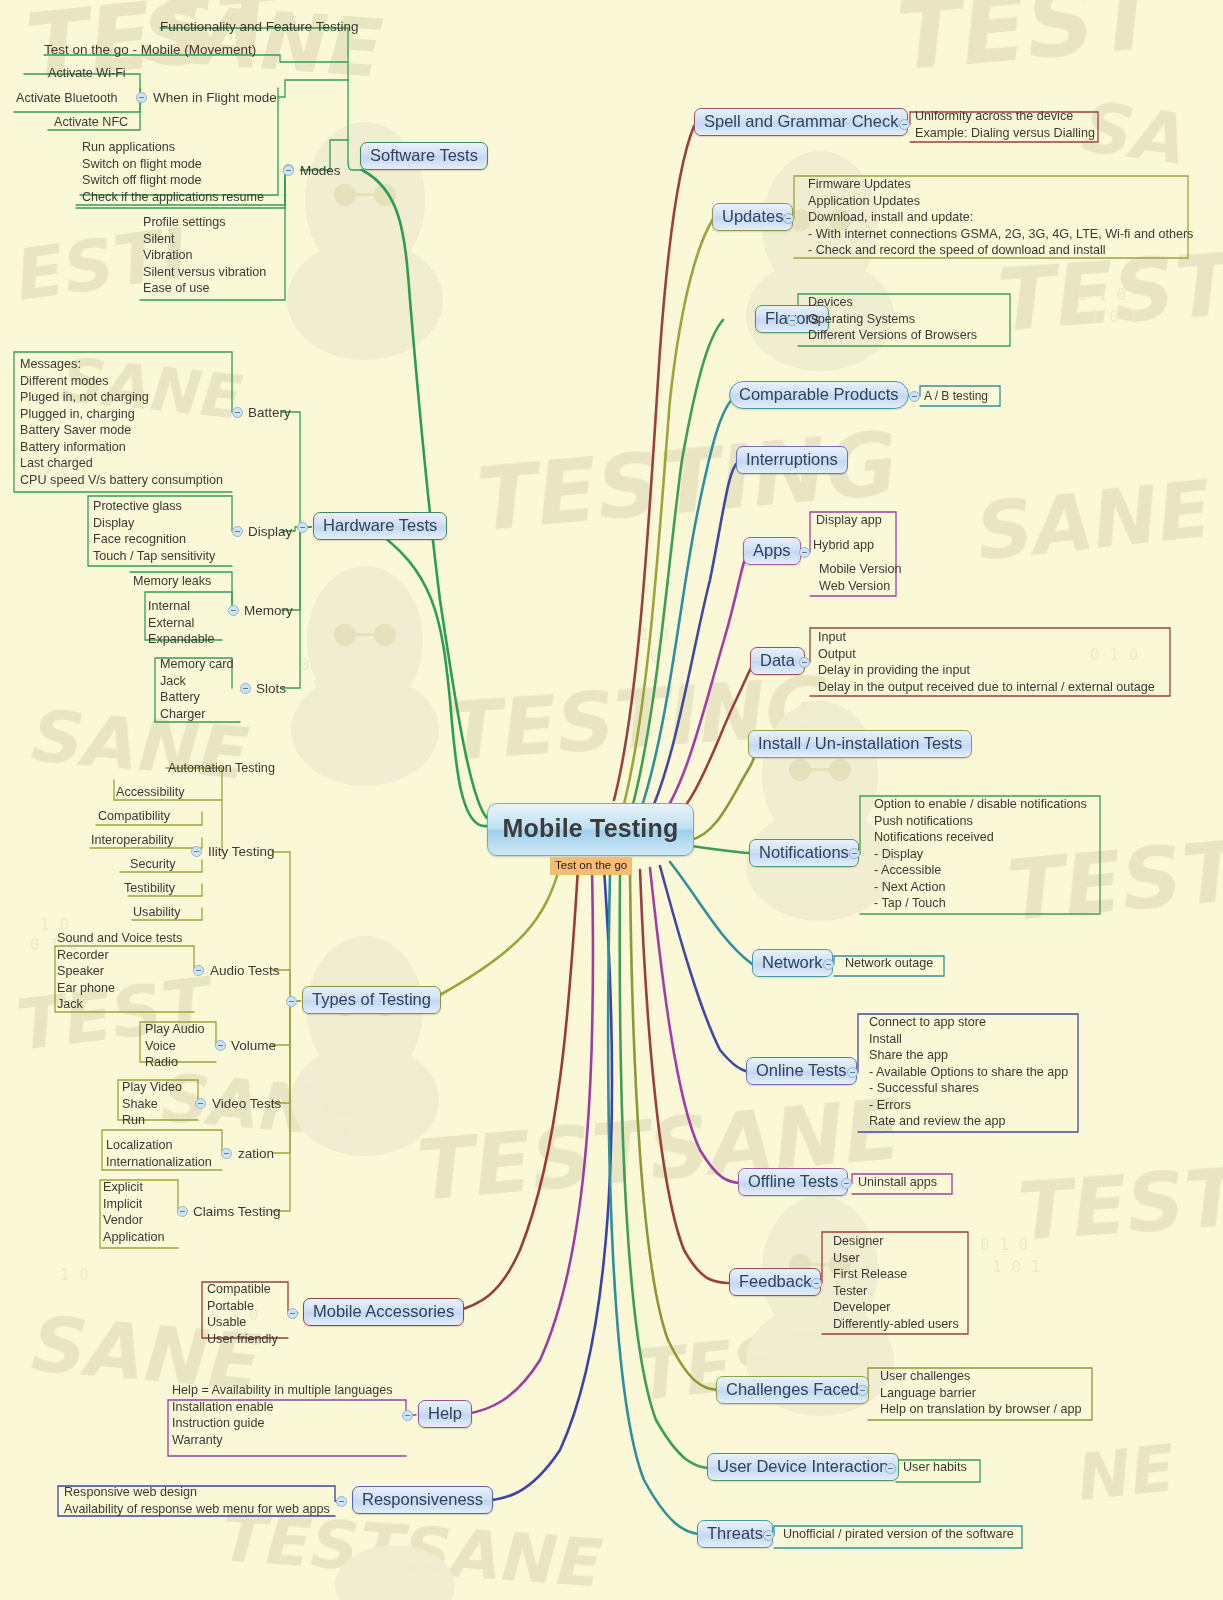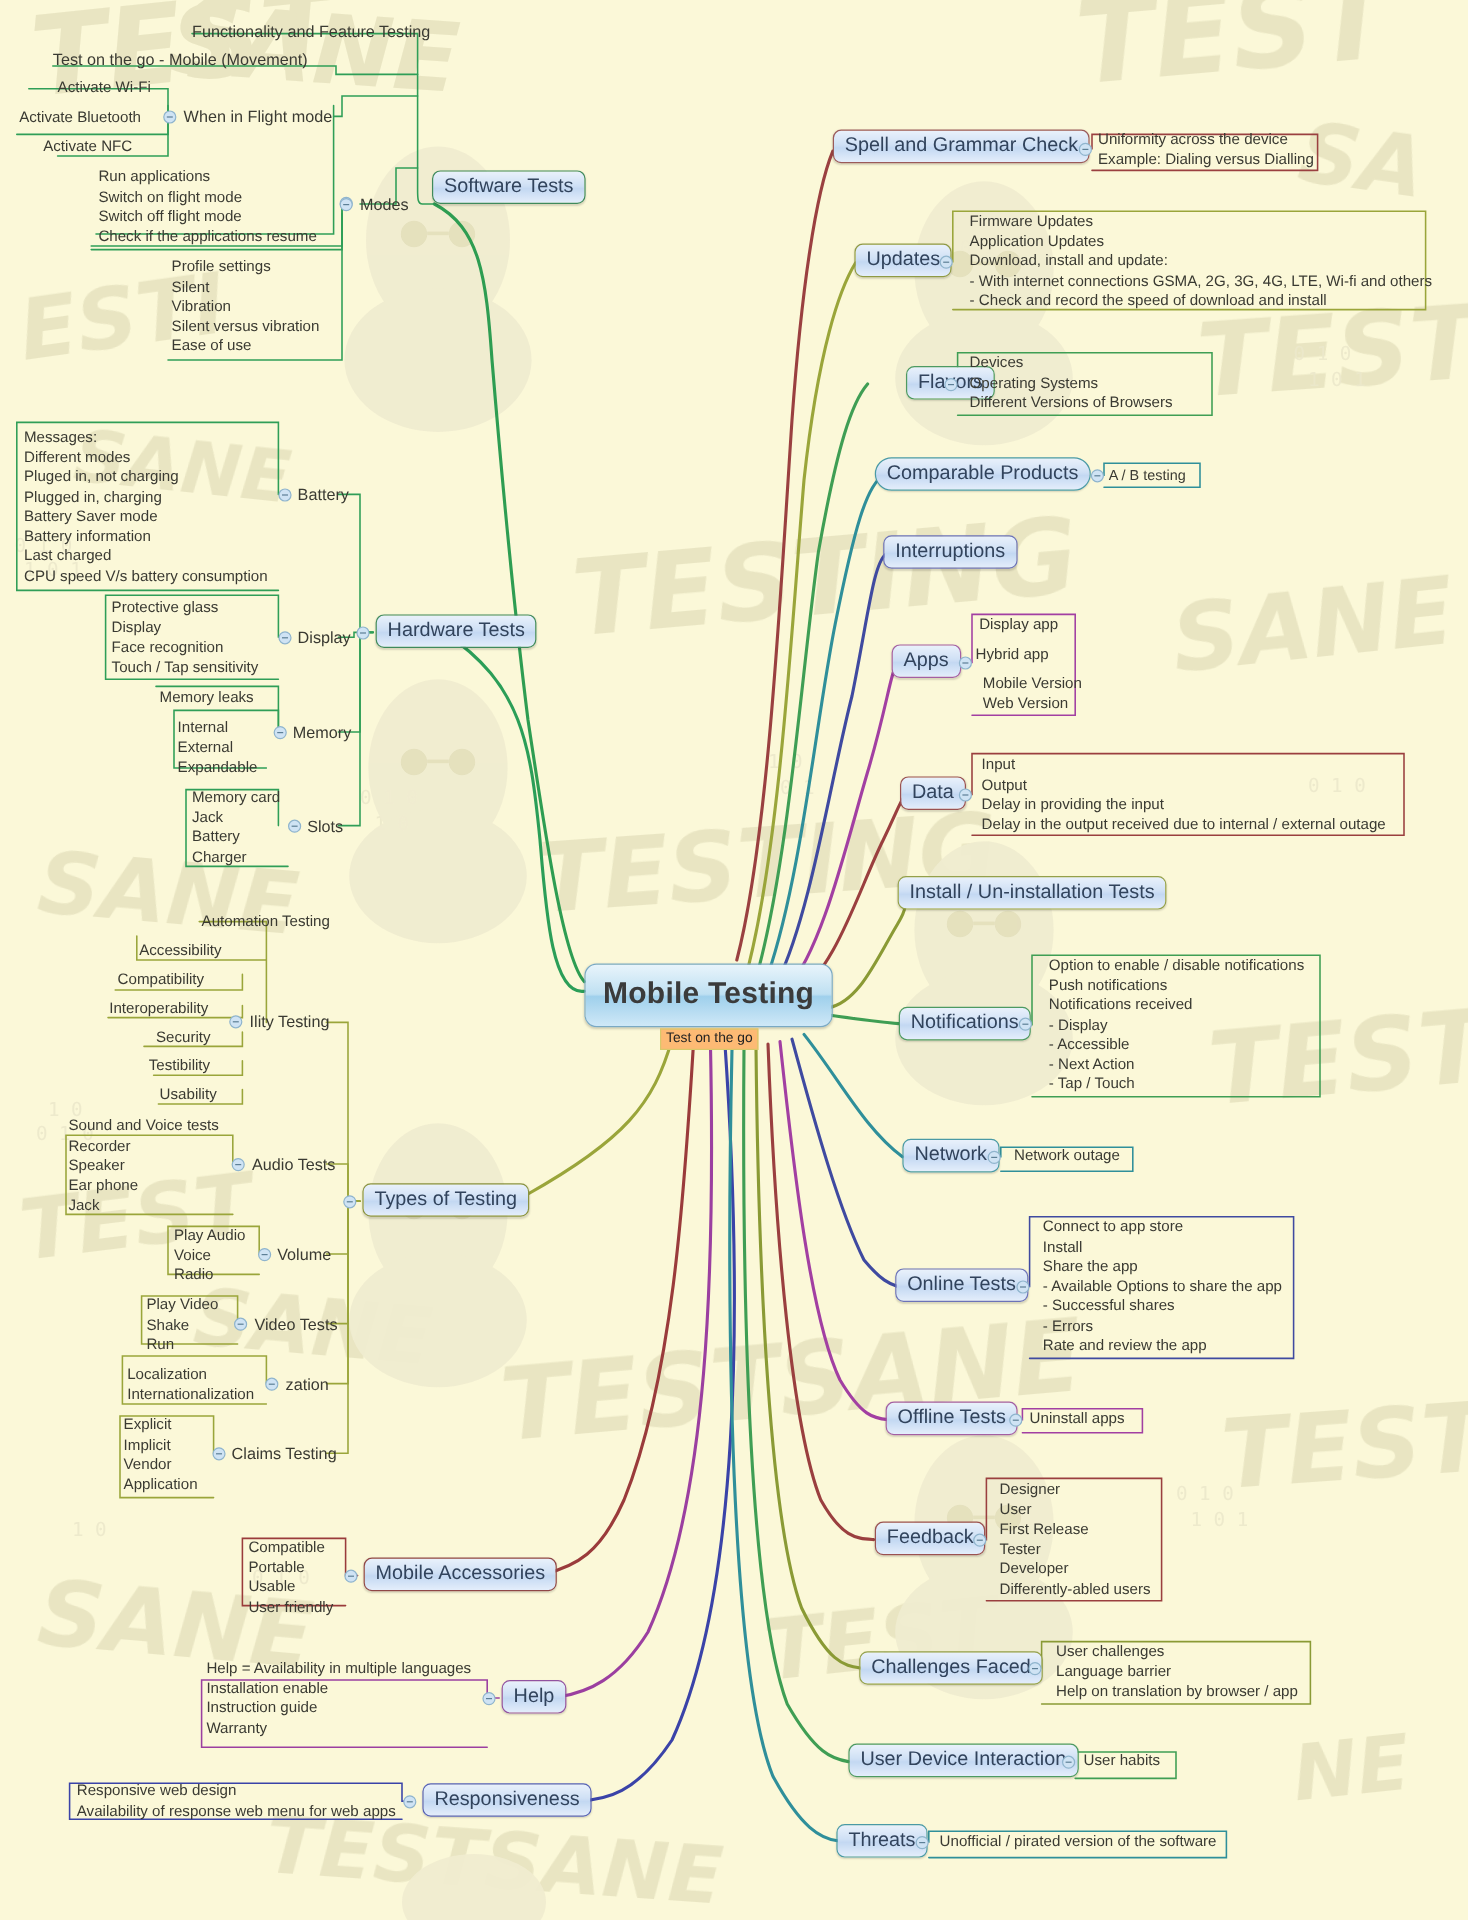--- a/index.html
+++ b/index.html
@@ -284,21 +284,21 @@
   <div class="topic" style="left:360px; top:142px; border-color:#3f8a5c;">Software Tests</div>
   <span class="handle" style="left:283px; top:164px;"></span>
 
   <div class="sub" style="left:160px; top:18px;">Functionality and Feature Testing</div>
   <div class="sub" style="left:44px; top:41px;">Test on the go - Mobile (Movement)</div>
 
   <div class="sub" style="left:153px; top:89px;">When in Flight mode</div>
   <span class="handle" style="left:136px; top:92px;"></span>
   <div class="sub small" style="left:48px; top:65px;">Activate Wi-Fi</div>
   <div class="sub small" style="left:16px; top:90px;">Activate Bluetooth</div>
-  <div class="sub small" style="left:36px; top:114px;">Activate NFC</div>
+  <div class="sub small" style="left:54px; top:114px;">Activate NFC</div>
 
   <div class="sub" style="left:300px; top:162px;">Modes</div>
   <span class="handle" style="left:283px; top:165px;"></span>
 
   <div class="sub small" style="left:143px; top:214px;">
     <span class="txt">Profile settings</span>
     <span class="txt">Silent</span>
     <span class="txt">Vibration</span>
     <span class="txt">Silent versus vibration</span>
     <span class="txt">Ease of use</span>

